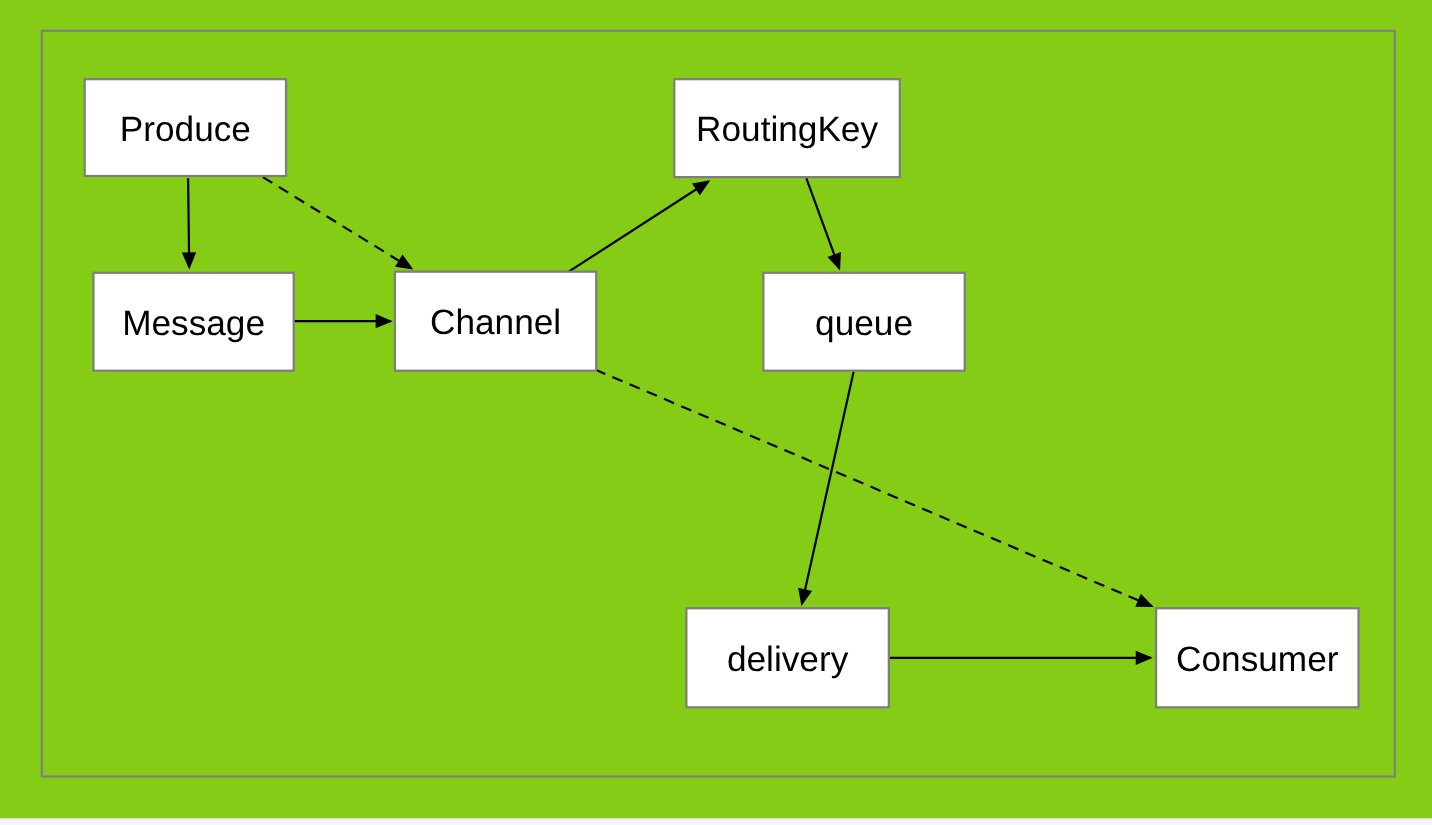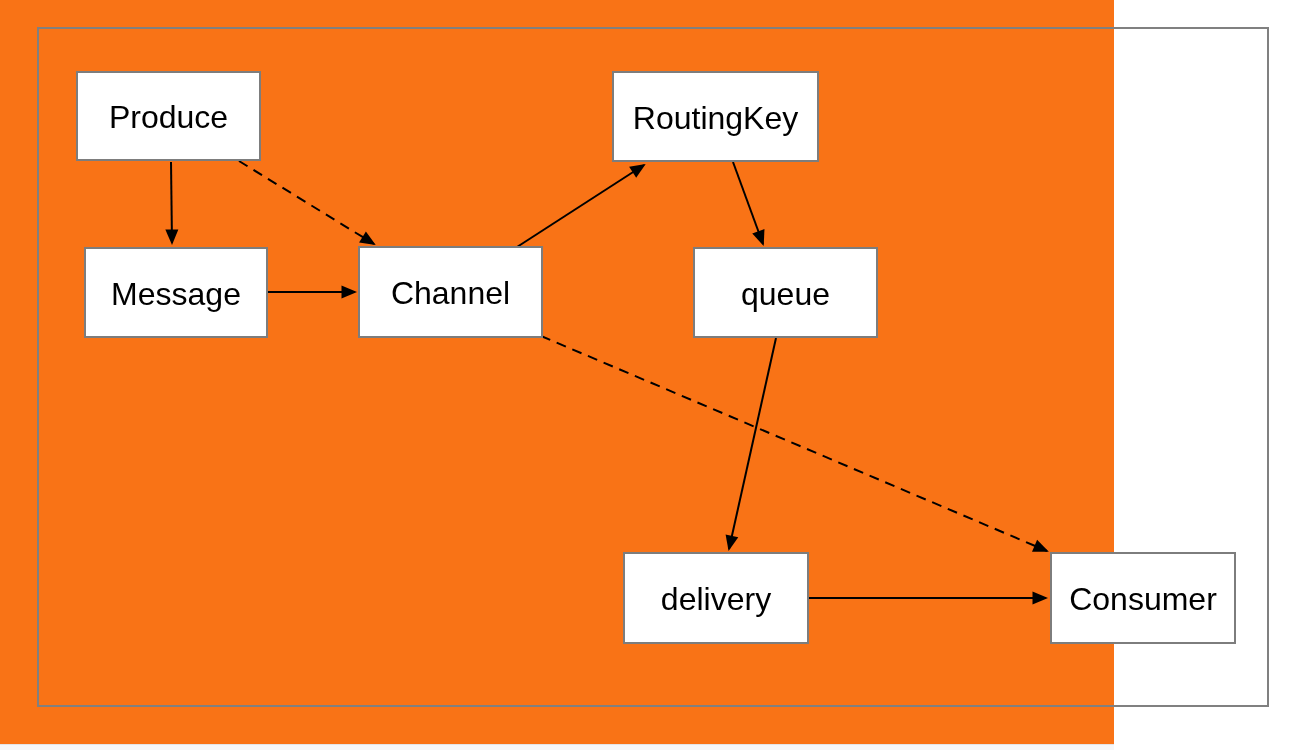--- a/index.html
+++ b/index.html
@@ -6,23 +6,23 @@
     margin: 0;
     padding: 0;
     background: #ffffff;
     width: 1302px;
     height: 750px;
     overflow: hidden;
     font-family: "Liberation Sans", "DejaVu Sans", sans-serif;
   }
   .stage {
     position: relative;
-    width: 1114px;
+    width: 1302px;
     height: 750px;
-    background: #f97316;
+    background: #84cc16;
   }
   svg.diagram {
     display: block;
     width: 1302px;
     height: 750px;
   }
   svg.diagram text {
     font-family: "Liberation Sans", "DejaVu Sans", sans-serif;
   }
   .bottom-strip {

